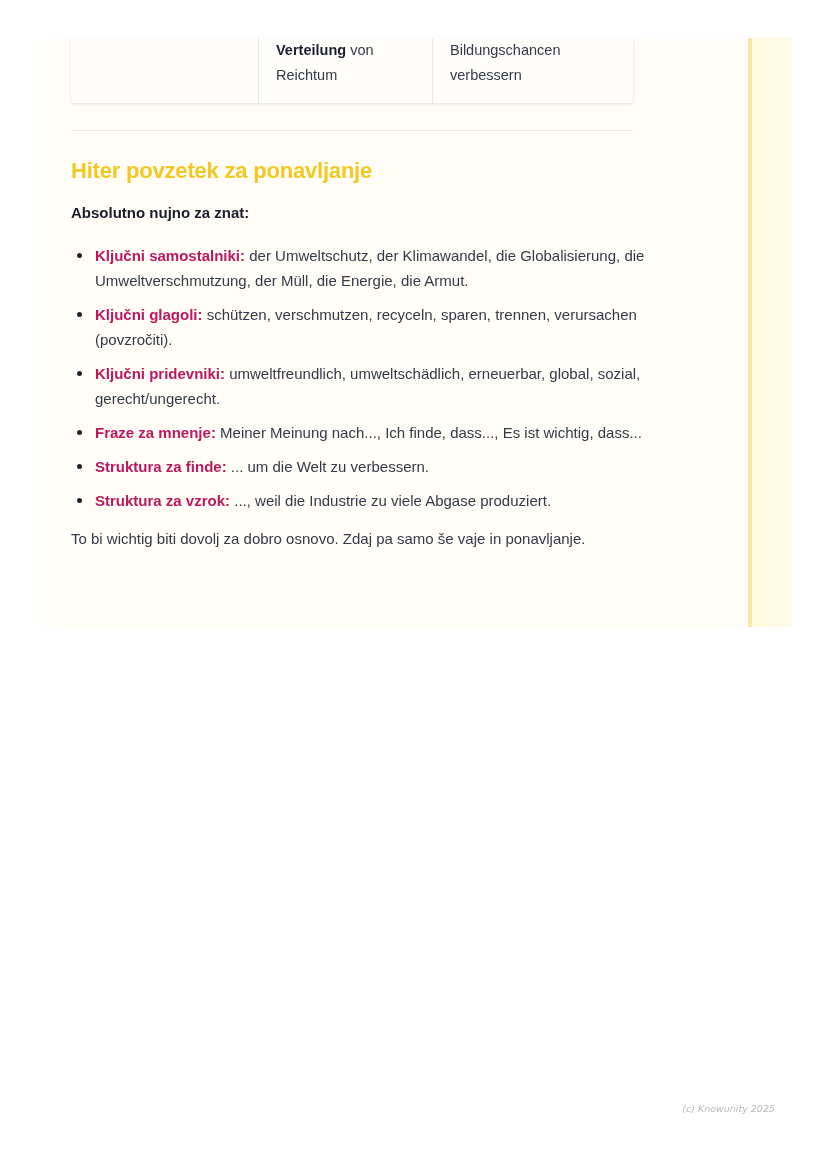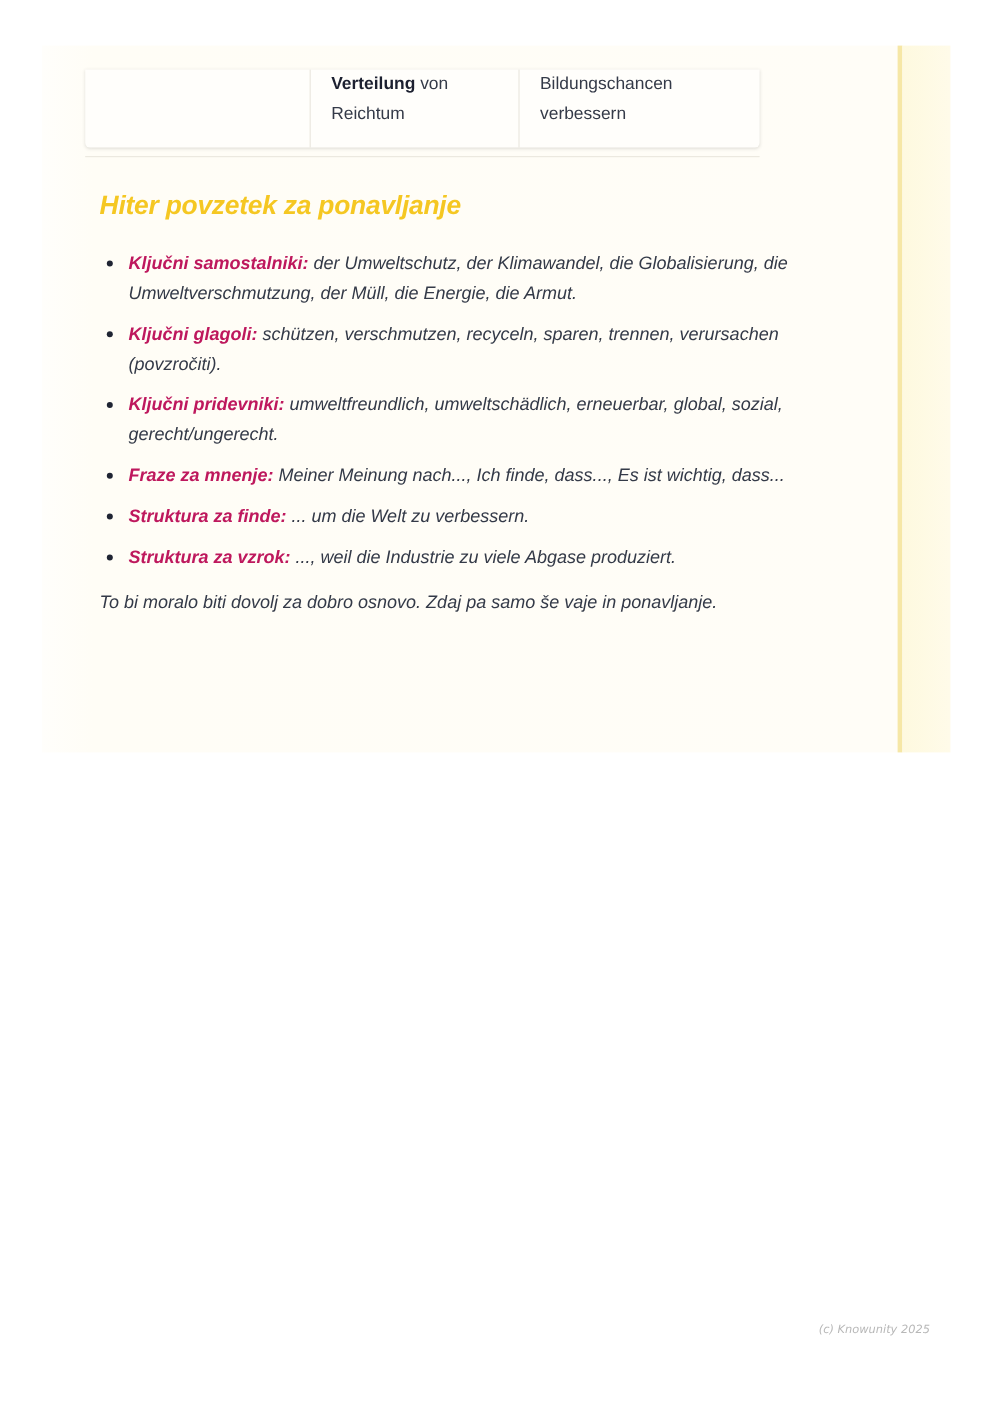--- a/index.html
+++ b/index.html
@@ -40,21 +40,20 @@
     .table-card {
       position: absolute;
       left: 71px;
       top: 38px;
       width: 562px;
       height: 65px;
       background: #fffefb;
       border-radius: 0 0 4px 4px;
       box-shadow: 0 1px 3px rgba(0,0,0,0.12);
       display: flex;
-      margin-top: 20px;
     }
     .table-cell {
       box-sizing: border-box;
       padding: 0 17px;
       font-size: 14.5px;
       line-height: 25px;
       color: #343a48;
       border-right: 1px solid #ebe8df;
     }
     .table-cell:last-child { border-right: none; }
@@ -65,24 +64,23 @@
     .divider {
       position: absolute;
       left: 71px;
       top: 130px;
       width: 562px;
       height: 1px;
       background: #ece9e0;
     }
     .content {
       position: absolute;
-      left: 83px;
+      left: 71px;
       top: 154px;
       width: 580px;
-      font-style: italic;
     }
     .heading {
       margin: 0;
       font-size: 22px;
       font-weight: bold;
       color: #f5c722;
       line-height: 34px;
       letter-spacing: -0.2px;
     }
     .subheading {
@@ -150,20 +148,21 @@
   </div>
   <div class="table-cell c3" style="padding-top:0;">
     <span class="strong"></span><span>Bildungschancen verbessern</span>
   </div>
 </div>
 
 <div class="divider"></div>
 
 <div class="content">
   <h2 class="heading">Hiter povzetek za ponavljanje</h2>
+  <p class="subheading">Absolutno nujno za znat:</p>
   <ul class="bullet-list">
     <li class="bullet-item">
       <span class="bullet-dot"></span>
       <span class="bullet-label">Ključni samostalniki:</span><span> der Umweltschutz, der Klimawandel, die Globalisierung, die Umweltverschmutzung, der Müll, die Energie, die Armut.</span>
     </li>
     <li class="bullet-item">
       <span class="bullet-dot"></span>
       <span class="bullet-label">Ključni glagoli:</span><span> schützen, verschmutzen, recyceln, sparen, trennen, verursachen (povzročiti).</span>
     </li>
     <li class="bullet-item">
@@ -176,16 +175,16 @@
     </li>
     <li class="bullet-item">
       <span class="bullet-dot"></span>
       <span class="bullet-label">Struktura za finde:</span><span> ... um die Welt zu verbessern.</span>
     </li>
     <li class="bullet-item">
       <span class="bullet-dot"></span>
       <span class="bullet-label">Struktura za vzrok:</span><span> ..., weil die Industrie zu viele Abgase produziert.</span>
     </li>
   </ul>
-  <p class="closing">To bi moralo biti dovolj za dobro osnovo. Zdaj pa samo še vaje in ponavljanje.</p>
+  <p class="closing">To bi wichtig biti dovolj za dobro osnovo. Zdaj pa samo še vaje in ponavljanje.</p>
 </div>
 
 <div class="footer">(c) Knowunity 2025</div>
 
 </body></html>

